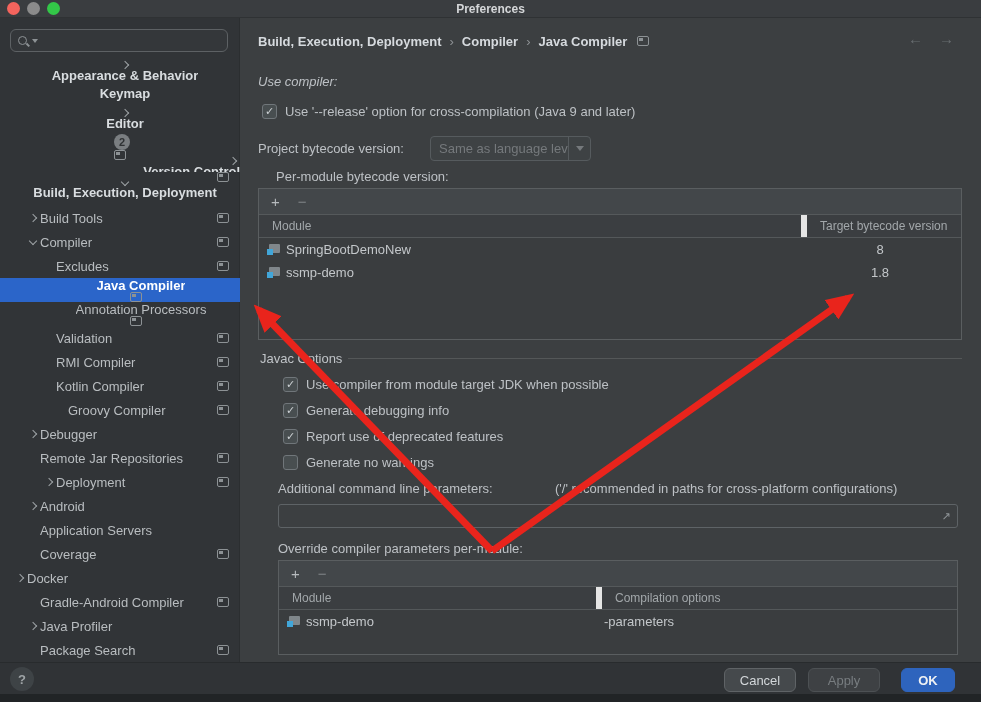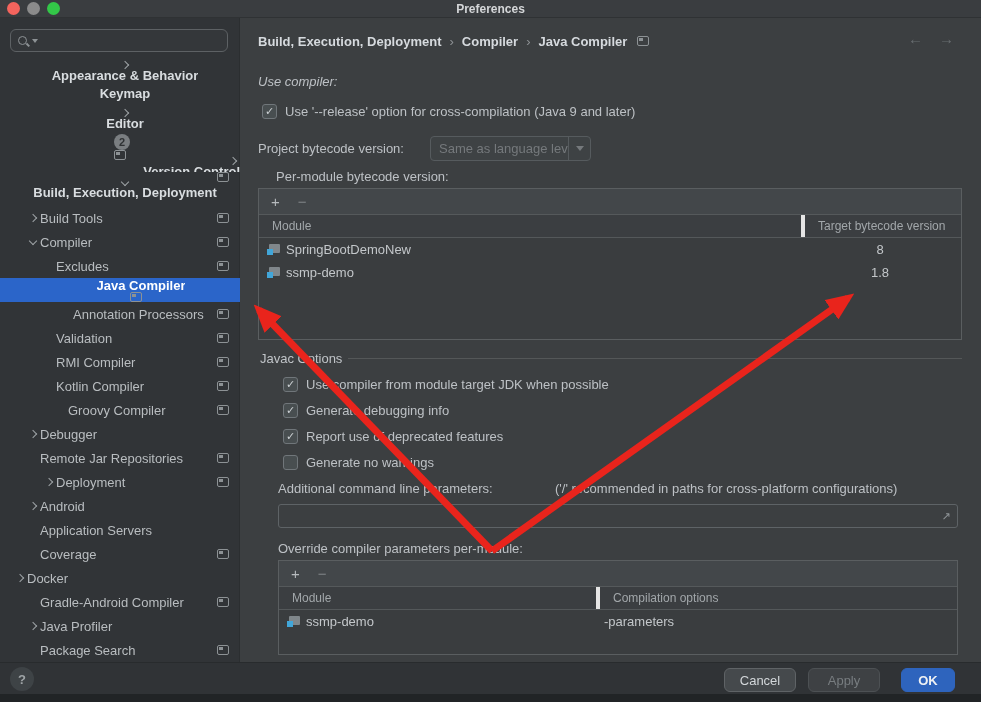--- a/index.html
+++ b/index.html
@@ -67,21 +67,21 @@
   .cbrow { position:absolute; display:flex; align-items:center; gap:8px; font-size:13px; color:#bdc1c5; }
   .cbox { flex:none; width:15px; height:15px; background:#484e50; border:1px solid #70767a; border-radius:3px;
           display:flex; align-items:center; justify-content:center; color:#cdd1d4; font-size:11px; line-height:1; }
 
   .tbl { position:absolute; background:#3a3d3f; border:1px solid #5a5e60; }
   .tbl-toolbar { height:26px; background:#43474a; border-bottom:1px solid #55595b; display:flex; align-items:center; padding-left:12px; gap:18px; }
   .tbtn { font-size:15px; line-height:1; color:#b6babd; }
   .tbtn.dim { color:#7f8487; }
   .tbl-head { height:23px; background:#3b3e41; border-bottom:1px solid #54585a; display:flex; align-items:center; font-size:12px; color:#a2a7aa; }
   .tbl-head .hc { height:100%; display:flex; align-items:center; padding-left:13px; }
-  .tbl-head .hc + .hc { border-left:4px solid #e5e5e5; }
+  .tbl-head .hc + .hc { border-left:6px solid #e5e5e5; }
   .tbl-row { height:23px; display:flex; align-items:center; font-size:13px; color:#c3c7ca; }
   .tbl-row .rc1 { display:flex; align-items:center; gap:6px; padding-left:8px; }
   .mod-ic { position:relative; flex:none; width:13px; height:11px; }
   .mod-ic .fold { position:absolute; left:2px; top:0; width:11px; height:9px; background:#80878b; border-radius:1px; }
   .mod-ic .blue { position:absolute; left:0; top:5px; width:6px; height:6px; background:#41a6d9; }
 
   .sect-title { position:absolute; font-size:13px; color:#c0c4c8; }
   .sect-line { position:absolute; height:1px; background:#545758; }
 
   .txtfield { position:absolute; height:24px; background:#3c3f41; border:1px solid #5e6366; border-radius:3px; }
@@ -161,21 +161,21 @@
         <div class="titem" style="padding-left: 42px;">
           <span class="chev-slot"></span>
           <span class="lbl">Excludes</span>
           <span class="mini-ic"></span>
         </div>
         <div class="titem bold sel" style="padding-left: 42px;">
           <span class="chev-slot"></span>
           <span class="lbl">Java Compiler</span>
           <span class="mini-ic"></span>
         </div>
-        <div class="titem" style="padding-left: 59px;">
+        <div class="titem" style="padding-left: 42px; flex-direction: column;">
           <span class="chev-slot"></span>
           <span class="lbl">Annotation Processors</span>
           <span class="mini-ic"></span>
         </div>
         <div class="titem" style="padding-left: 42px;">
           <span class="chev-slot"></span>
           <span class="lbl">Validation</span>
           <span class="mini-ic"></span>
         </div>
         <div class="titem" style="padding-left: 42px;">

